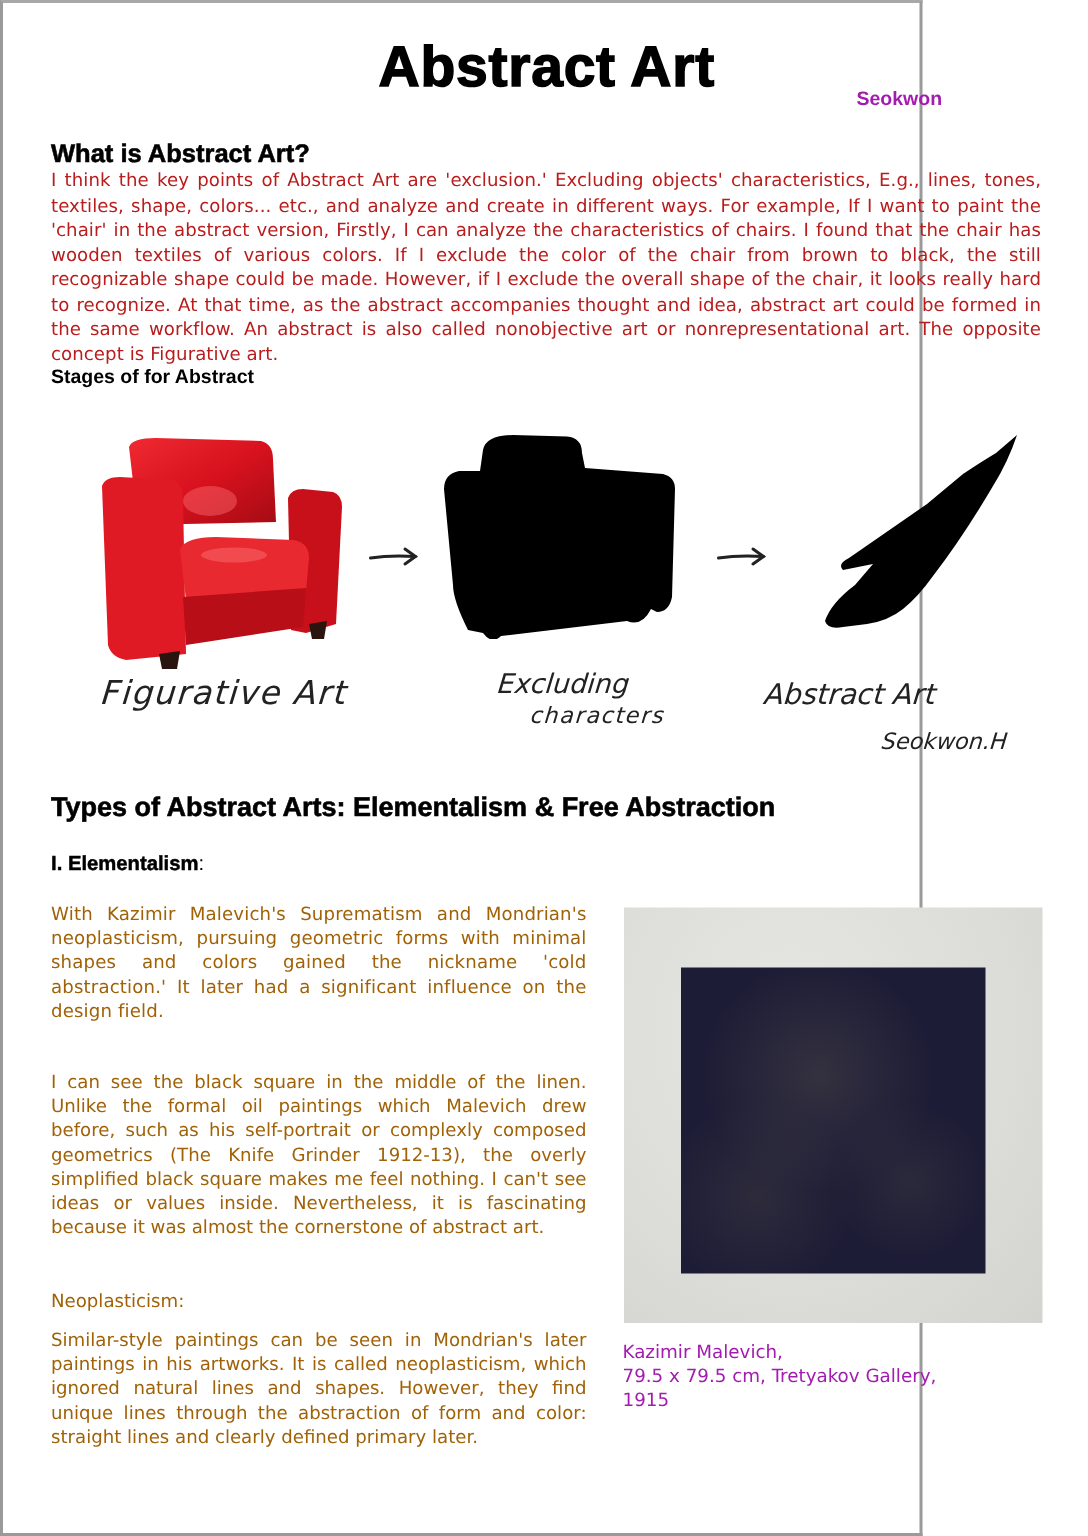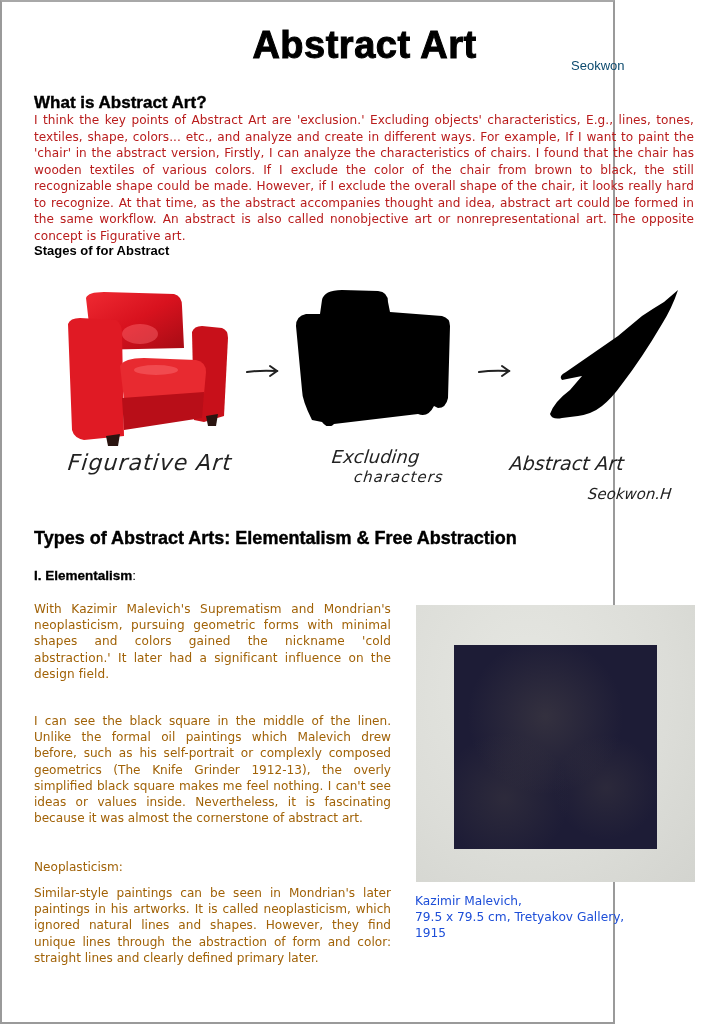--- a/index.html
+++ b/index.html
@@ -10,21 +10,21 @@
     border: 2px solid #9a9a9a; border-top-color: #a8a8a8; background: #fff;
   }
   .title {
     position: absolute; left: 0; top: 22px; width: 725px; text-align: center;
     font-family: "Liberation Sans", sans-serif; font-weight: 900; font-size: 38px;
     letter-spacing: 0.5px; color: #000;
     -webkit-text-stroke: 1px #000;
   }
   .author {
     position: absolute; left: 569px; top: 56px;
-    font-family: "Liberation Sans", sans-serif; font-weight: normal; font-size: 13px; color: #0c4a6e;
+    font-family: "Liberation Sans", sans-serif; font-weight: bold; font-size: 13px; color: #a21caf;
   }
   .h2 {
     position: absolute; left: 32px;
     font-family: "Liberation Sans", sans-serif; font-weight: bold; font-size: 17px; color: #000;
     -webkit-text-stroke: 0.4px #000;
   }
   .intro {
     position: absolute; left: 32px; top: 110px; width: 660px;
     font-size: 12.1px; line-height: 16.5px; text-align: justify; color: #b91c1c;
     letter-spacing: 0.05px;
@@ -55,21 +55,21 @@
   .square {
     position: absolute; left: 38px; top: 40px; width: 203px; height: 204px;
     background:
       radial-gradient(circle at 45% 35%, rgba(120,110,90,0.25) 0%, rgba(0,0,0,0) 45%),
       radial-gradient(circle at 25% 75%, rgba(110,100,80,0.2) 0%, rgba(0,0,0,0) 30%),
       radial-gradient(circle at 75% 70%, rgba(110,100,80,0.18) 0%, rgba(0,0,0,0) 25%),
       #1d1c36;
   }
   .caption {
     position: absolute; left: 413px; top: 891px; width: 290px;
-    font-size: 12.2px; line-height: 16px; color: #1d4ed8;
+    font-size: 12.2px; line-height: 16px; color: #a21caf;
   }
   .caption div { white-space: nowrap; }
 </style>
 </head>
 <body>
 
 <div class="page">
 
   <div class="title">Abstract Art</div>
   <div class="author">Seokwon</div>

